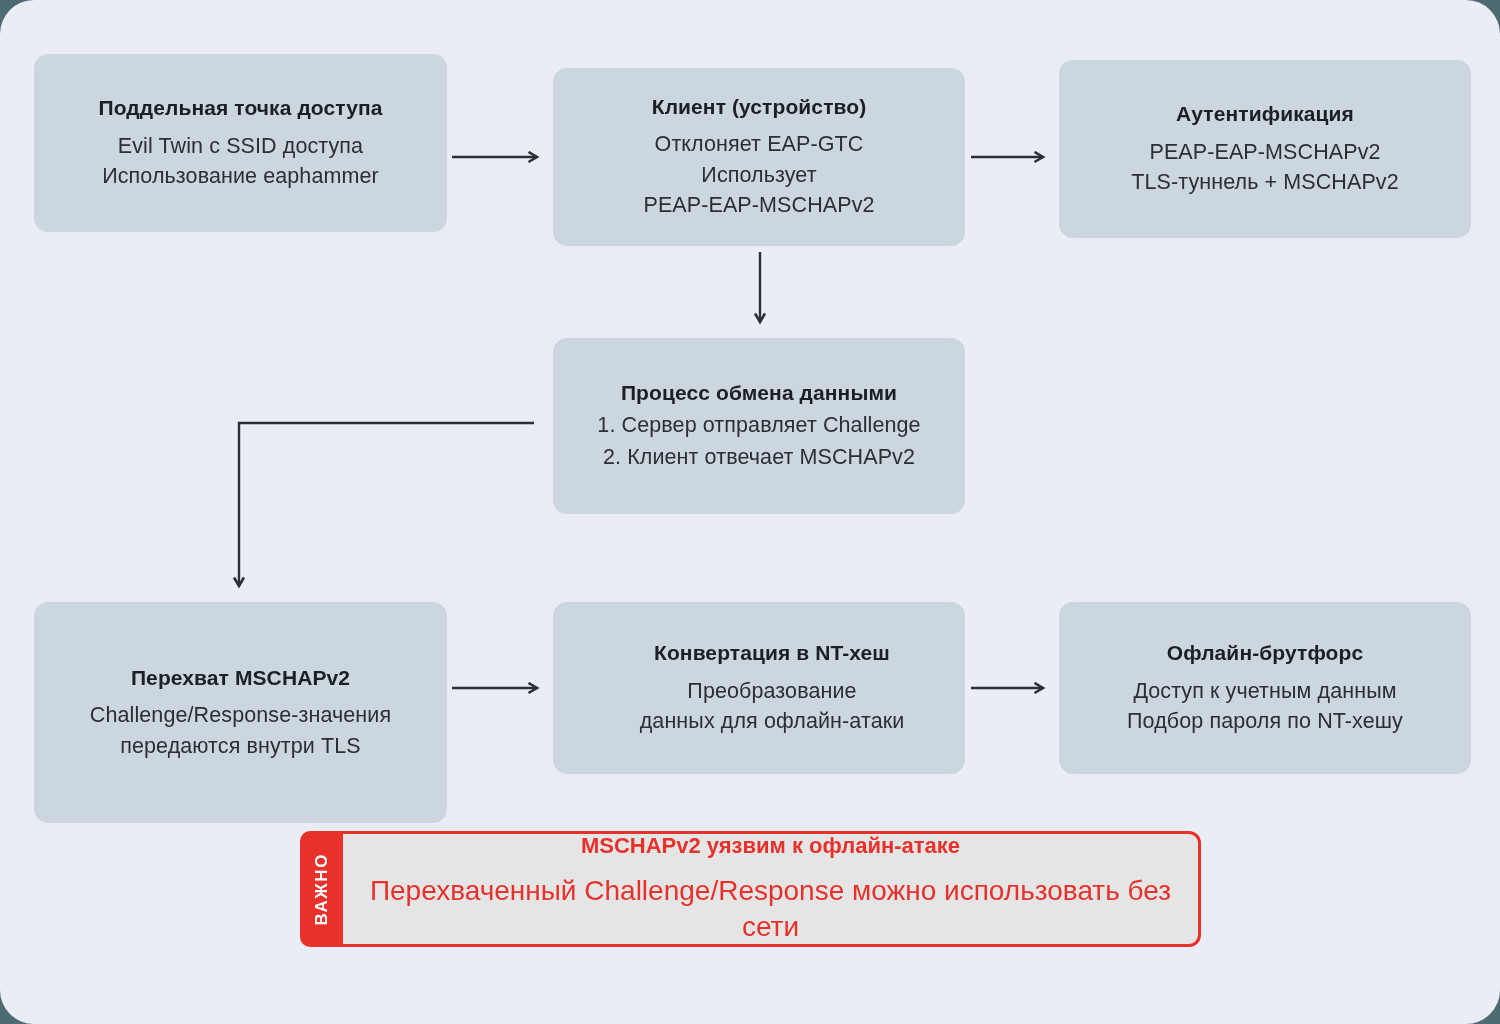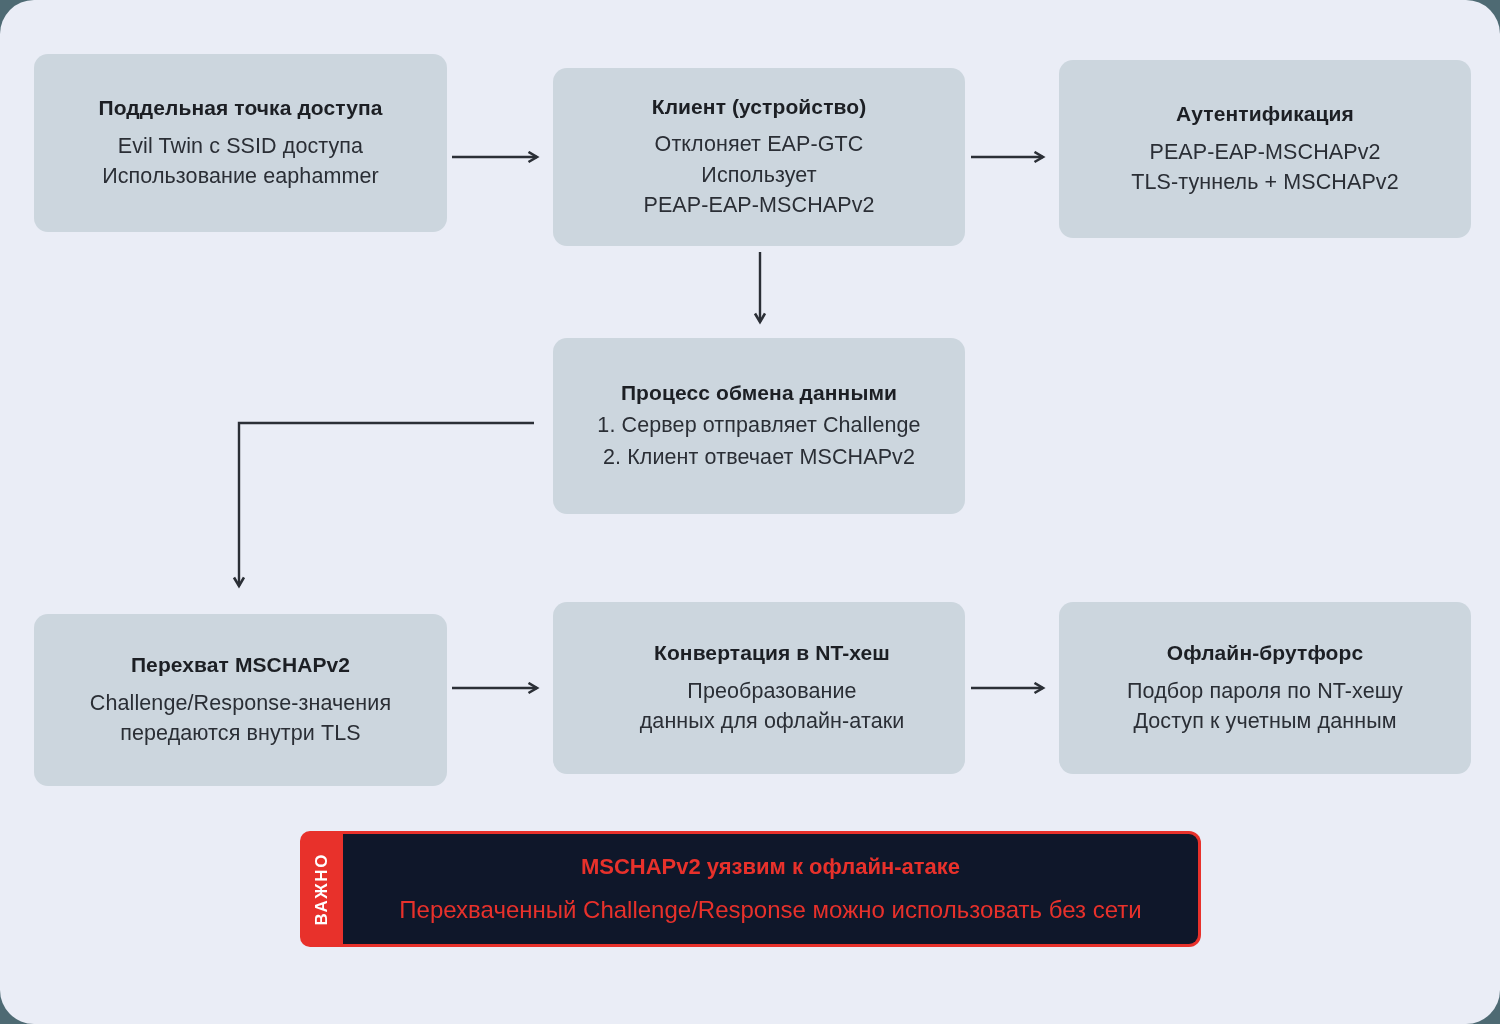--- a/index.html
+++ b/index.html
@@ -93,21 +93,21 @@
     color: #2a2e35;
     line-height: 1.42;
     letter-spacing: 0.1px;
   }
 
   
   #node-rogue-ap   { left: 34px;   top: 54px;  width: 413px; height: 178px; }
   #node-client     { left: 553px;  top: 68px;  width: 412px; height: 178px; }
   #node-auth       { left: 1059px; top: 60px;  width: 412px; height: 178px; }
   #node-exchange   { left: 553px;  top: 338px; width: 412px; height: 176px; }
-  #node-capture    { left: 34px;   top: 602px; width: 413px; height: 172px; margin-top: 12px; }
+  #node-capture    { left: 34px;   top: 602px; width: 413px; height: 221px; }
   #node-convert    { left: 553px;  top: 602px; width: 412px; height: 172px; padding-left: 44px; }
   #node-brute      { left: 1059px; top: 602px; width: 412px; height: 172px; }
 
   #node-exchange .node-title { margin-bottom: 4px; }
   #node-exchange .node-line  { line-height: 1.46; text-align: center; }
 
   
   #callout {
     position: absolute;
     left: 300px;
@@ -140,40 +140,40 @@
     letter-spacing: 1.6px;
     white-space: nowrap;
     line-height: 1;
   }
 
   #callout-body {
     flex: 1 1 auto;
     border: 3px solid #e8312b;
     border-left: none;
     border-radius: 0 12px 12px 0;
-    background: #0f172a;
+    background: #e5e5e5;
     margin-left: -4px;
     padding-left: 4px;
     display: flex;
     flex-direction: column;
     align-items: center;
     justify-content: center;
     text-align: center;
   }
 
   #callout-title {
     font-size: 22px;
     font-weight: 700;
     color: #e8312b;
     line-height: 1.3;
     margin-bottom: 12px;
   }
 
   #callout-sub {
-    font-size: 24px;
+    font-size: 28px;
     font-weight: 400;
     color: #e8312b;
     line-height: 1.3;
   }
 </style>
 </head>
 <body>
 
 <div id="stage">
 
@@ -245,22 +245,22 @@
   </div>
 
   <div class="node" id="node-convert">
     <div class="node-title">Конвертация в NT-хеш</div>
     <div class="node-line">Преобразование</div>
     <div class="node-line">данных для офлайн-атаки</div>
   </div>
 
   <div class="node" id="node-brute">
     <div class="node-title">Офлайн-брутфорс</div>
+    <div class="node-line">Доступ к учетным данным</div>
     <div class="node-line">Подбор пароля по NT-хешу</div>
-    <div class="node-line">Доступ к учетным данным</div>
   </div>
 
   <div id="callout">
     <div id="callout-tab">
       <span id="callout-tab-label">ВАЖНО</span>
     </div>
     <div id="callout-body">
       <div id="callout-title">MSCHAPv2 уязвим к офлайн-атаке</div>
       <div id="callout-sub">Перехваченный Challenge/Response можно использовать без сети</div>
     </div>

